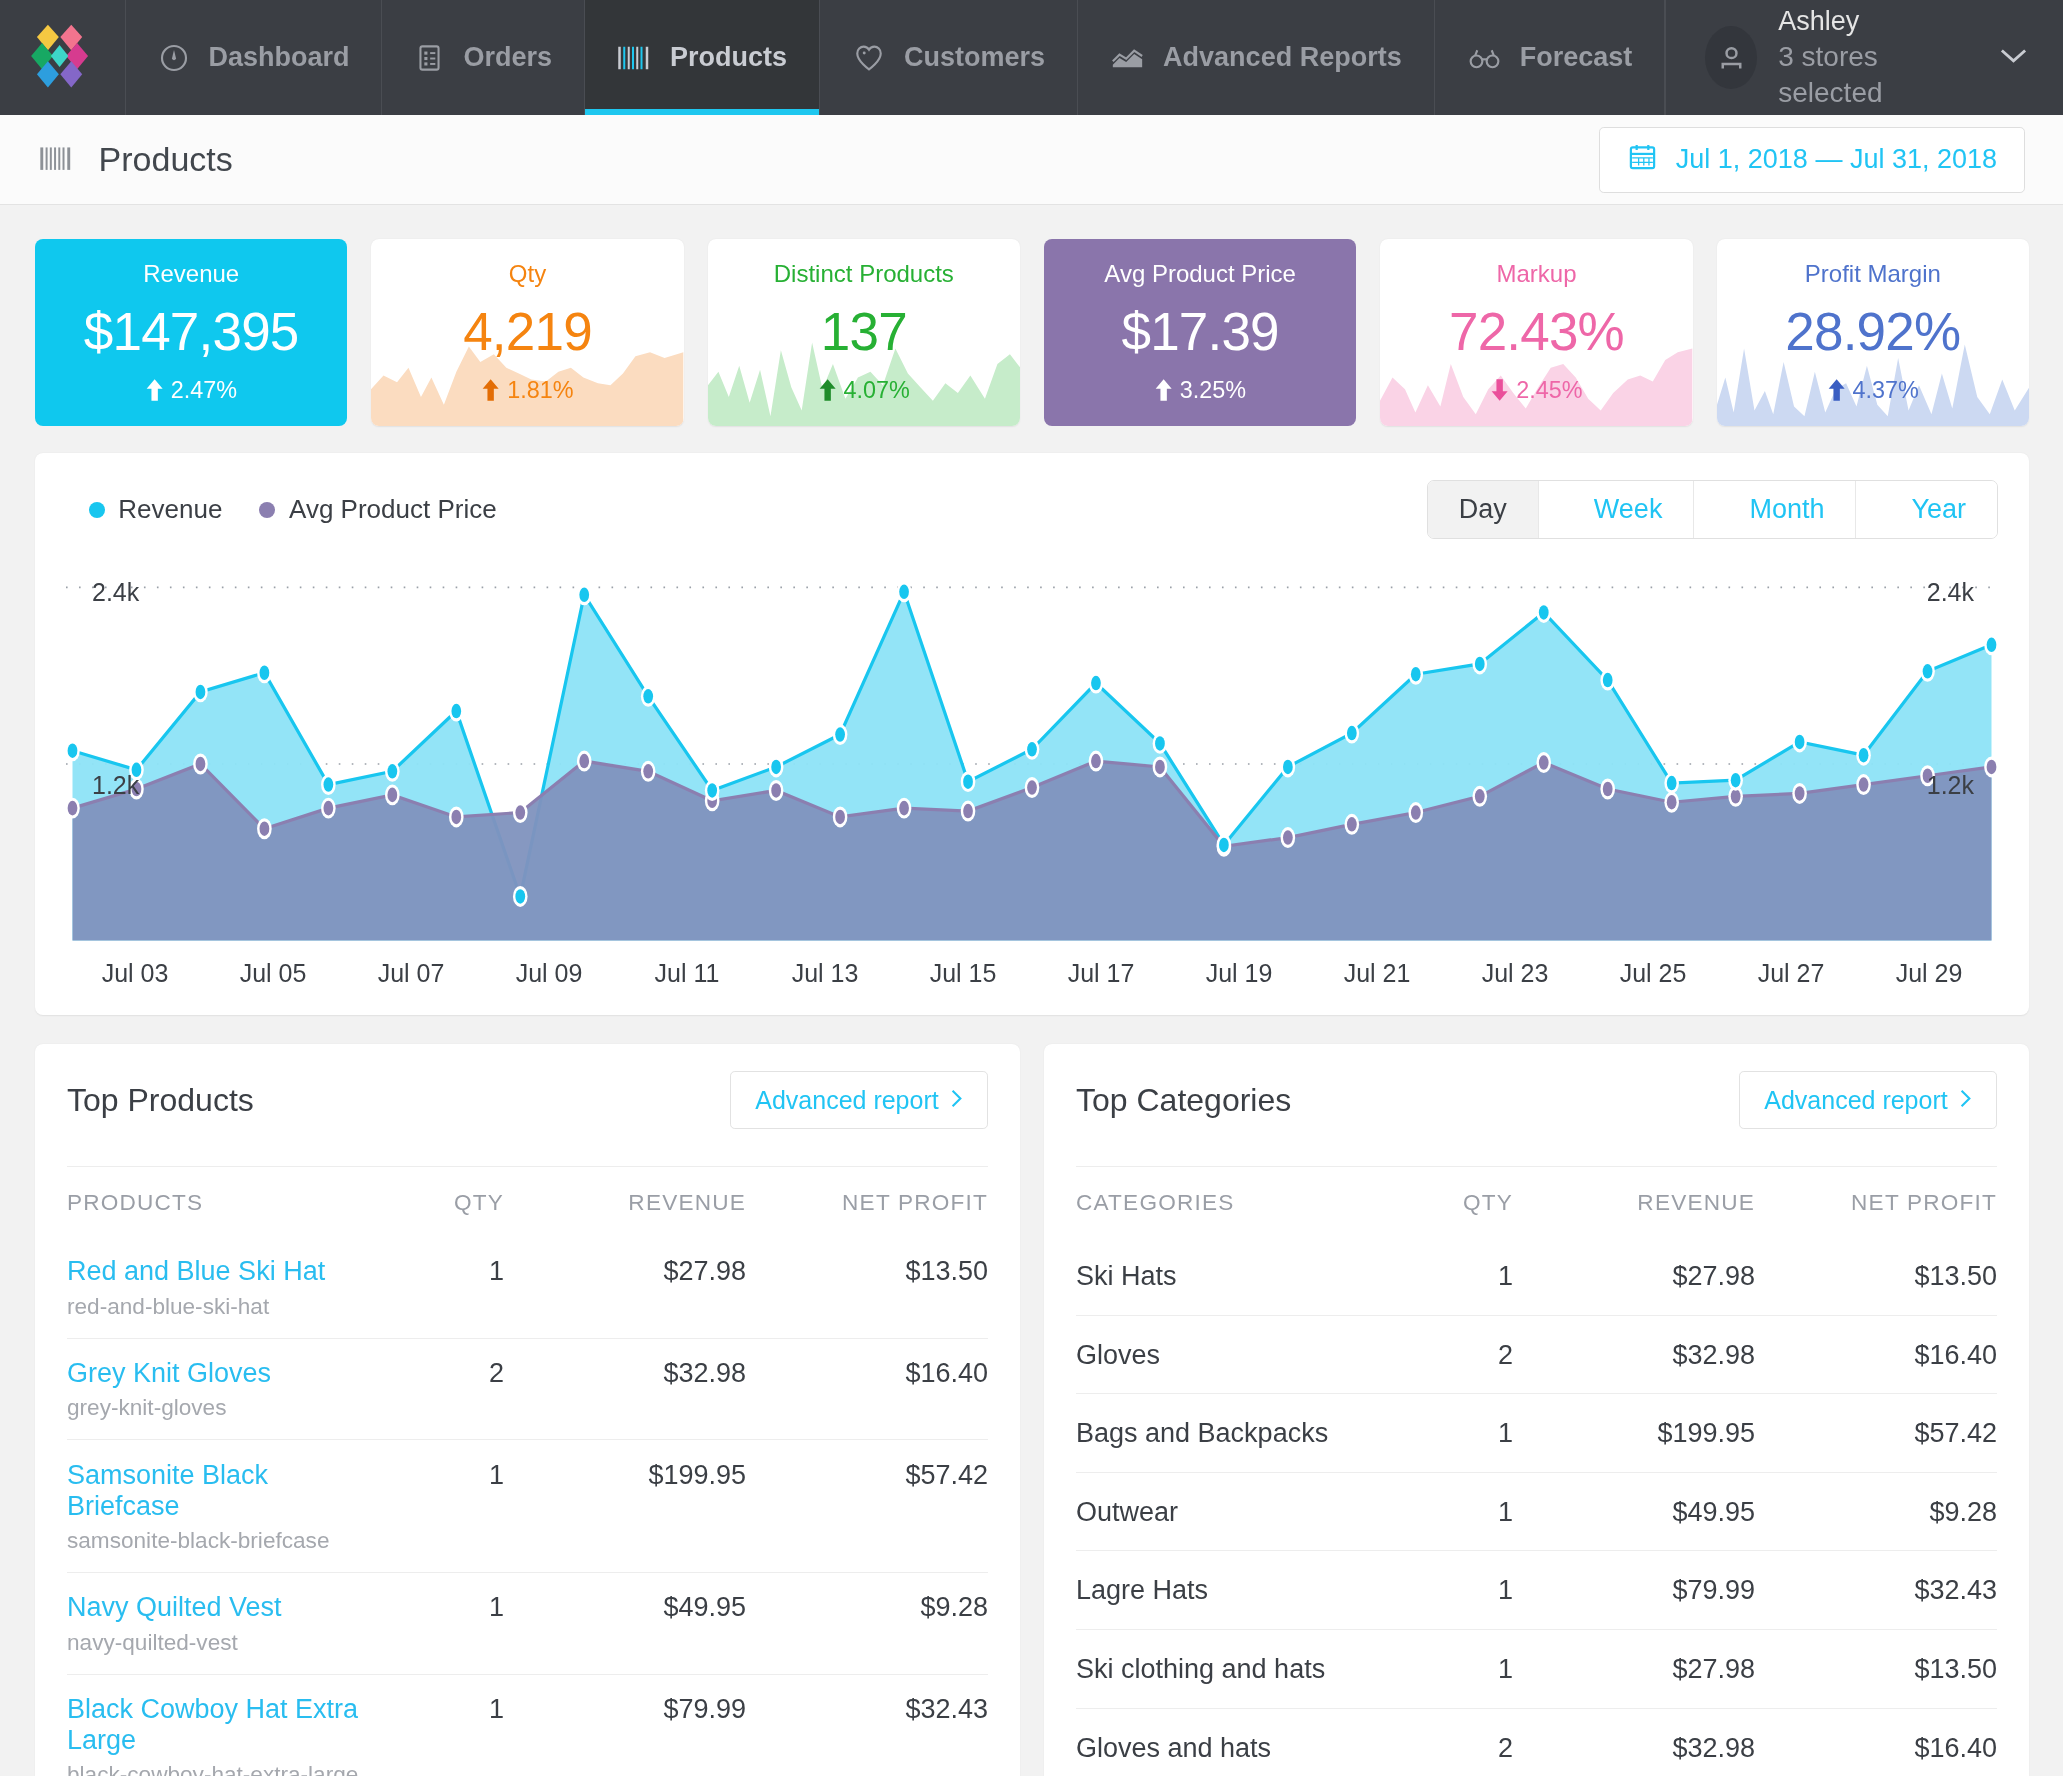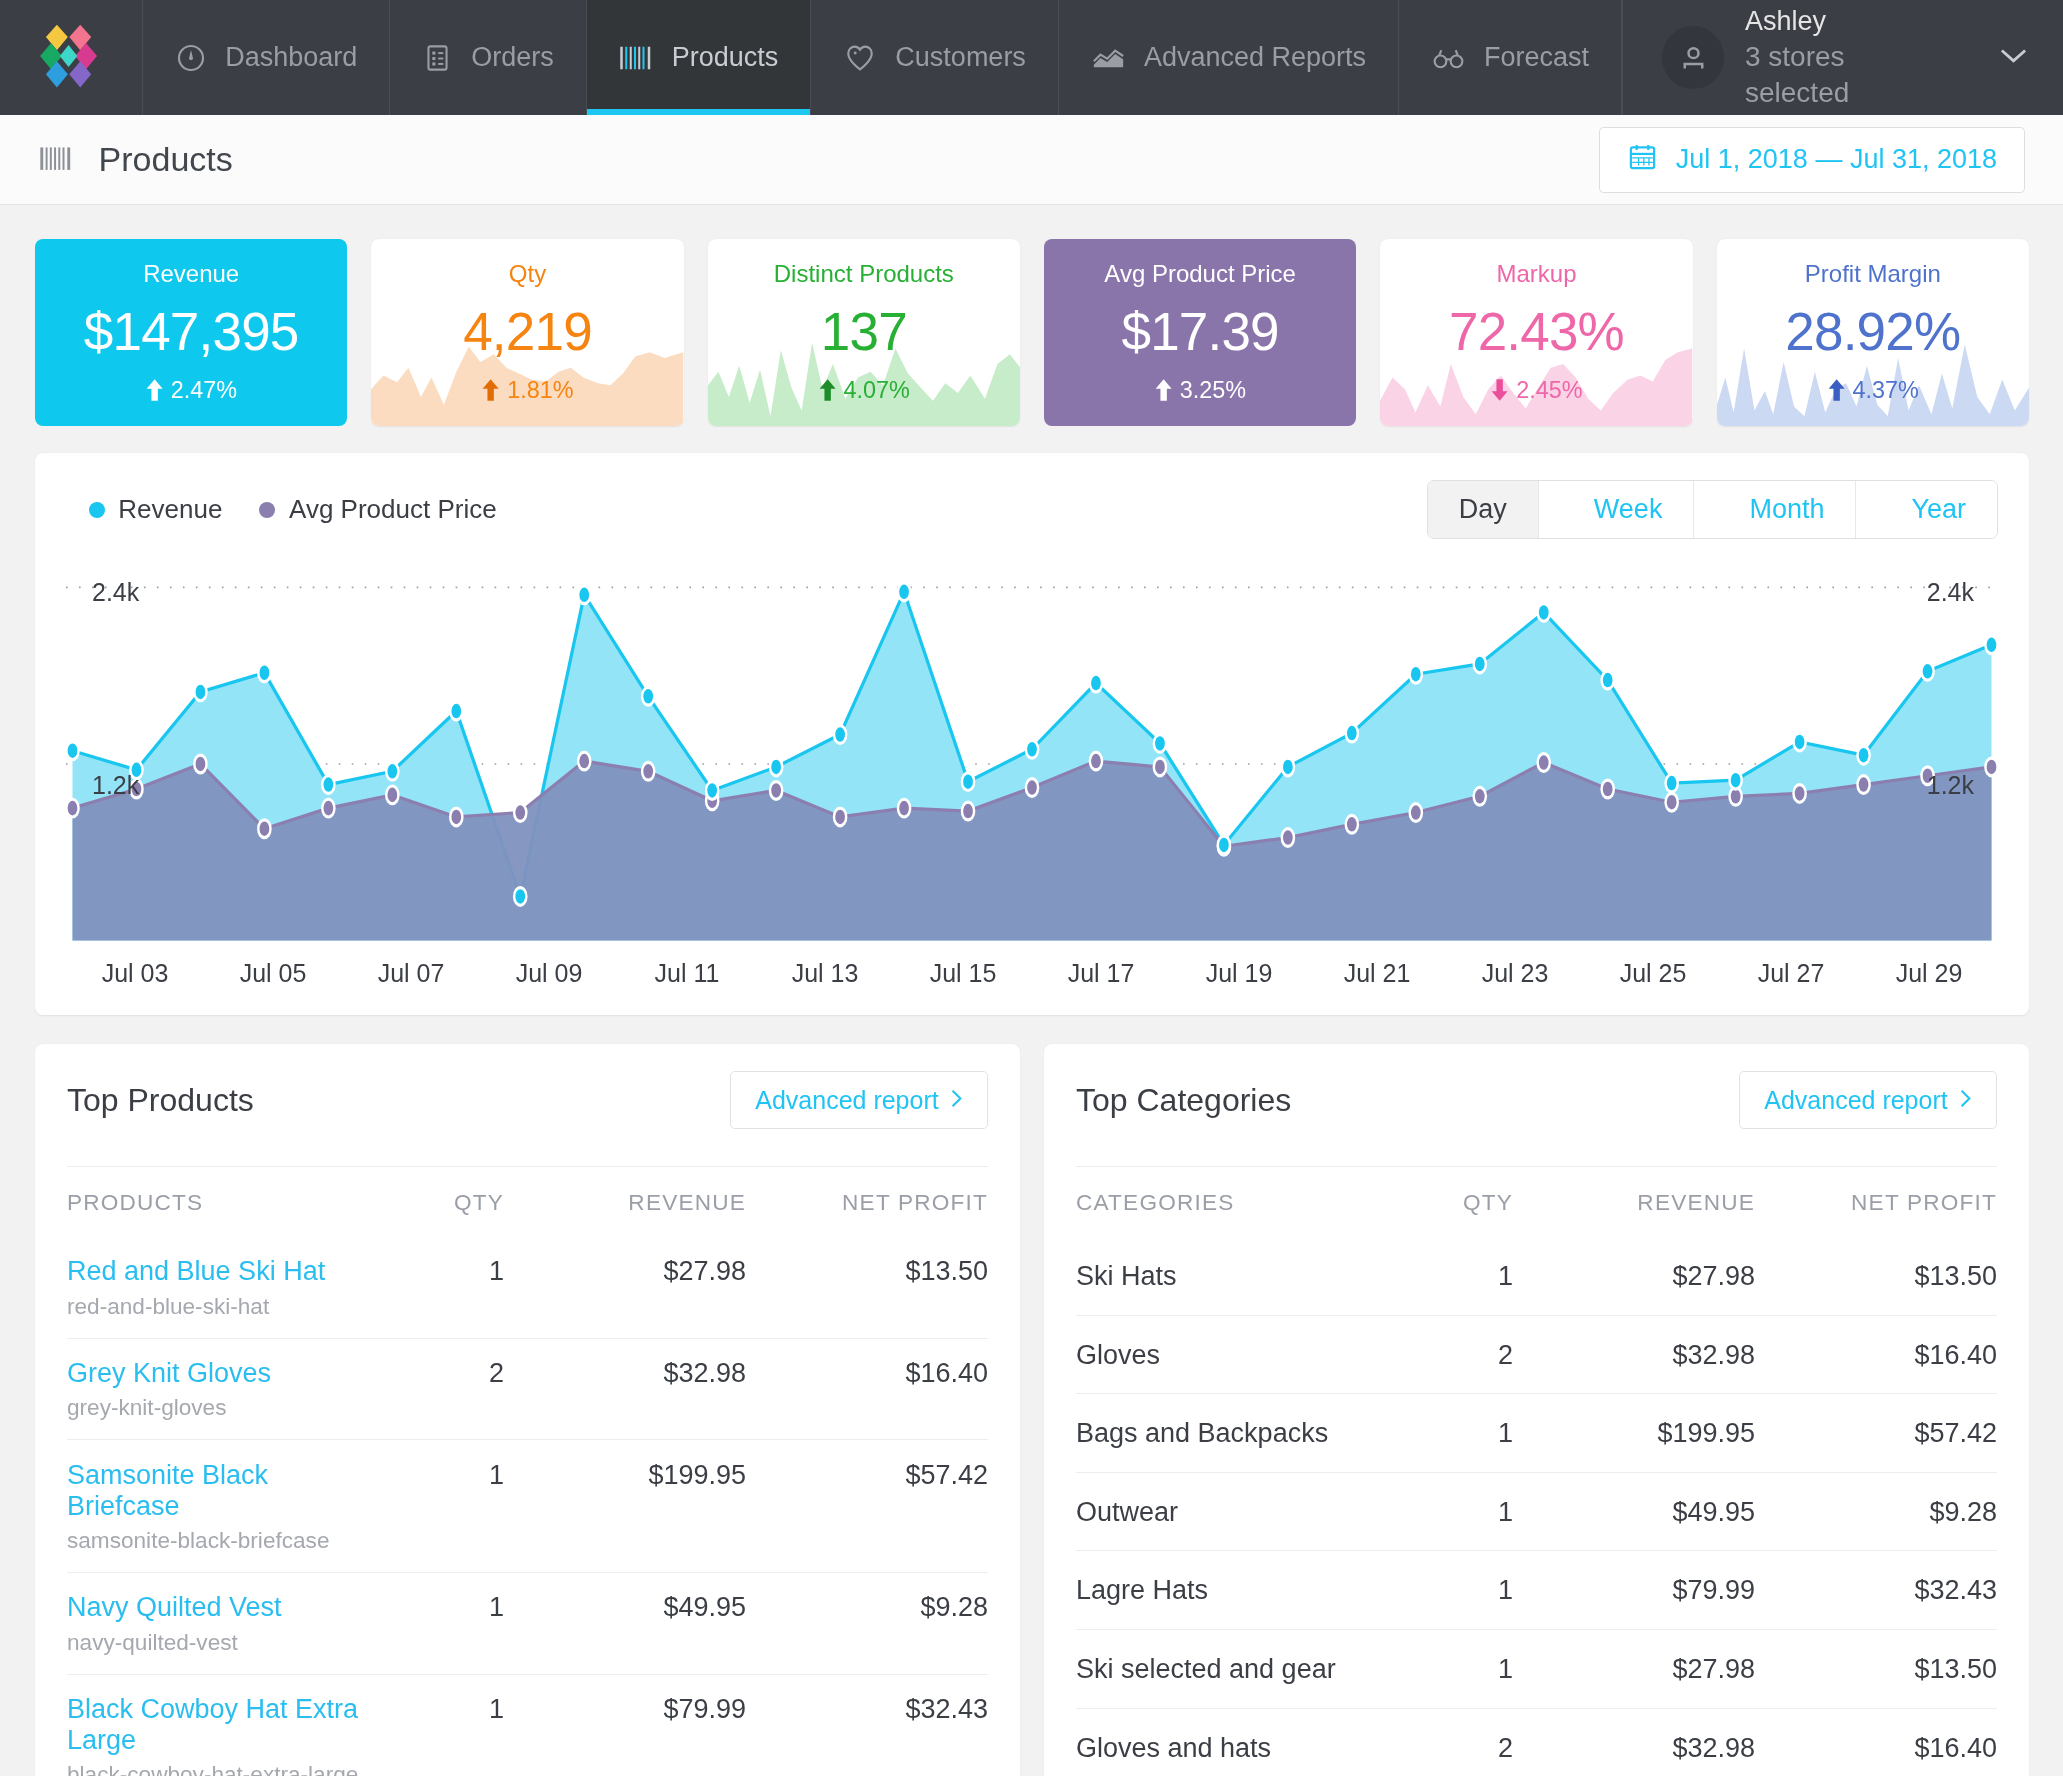--- a/index.html
+++ b/index.html
@@ -28,21 +28,21 @@
   .logo { width: 73px; height: 73px; }
   .nav-item {
     display: flex;
     align-items: center;
     justify-content: center;
     gap: 18px;
     padding: 0 32px;
     border-right: 0.8px solid #4a4d53;
     color: #9a9da4;
     font-size: 27px;
-    font-weight: 400;
+    font-weight: 700;
     position: relative;
     cursor: pointer;
     white-space: nowrap;
   }
   .nav-item .nicon { display: flex; align-items: center; }
   .nav-item.active { background: #333639; color: #c9ccd2; }
   .nav-item.active::after {
     content: "";
     position: absolute;
     left: 0; right: 0; bottom: 0;
@@ -830,21 +830,21 @@
             <td>$49.95</td>
             <td>$9.28</td>
           </tr>
           <tr class="cat-rows">
             <td class="catname">Lagre Hats</td>
             <td>1</td>
             <td>$79.99</td>
             <td>$32.43</td>
           </tr>
           <tr class="cat-rows">
-            <td class="catname">Ski selected and gear</td>
+            <td class="catname">Ski clothing and hats</td>
             <td>1</td>
             <td>$27.98</td>
             <td>$13.50</td>
           </tr>
           <tr class="cat-rows">
             <td class="catname">Gloves and hats</td>
             <td>2</td>
             <td>$32.98</td>
             <td>$16.40</td>
           </tr>

